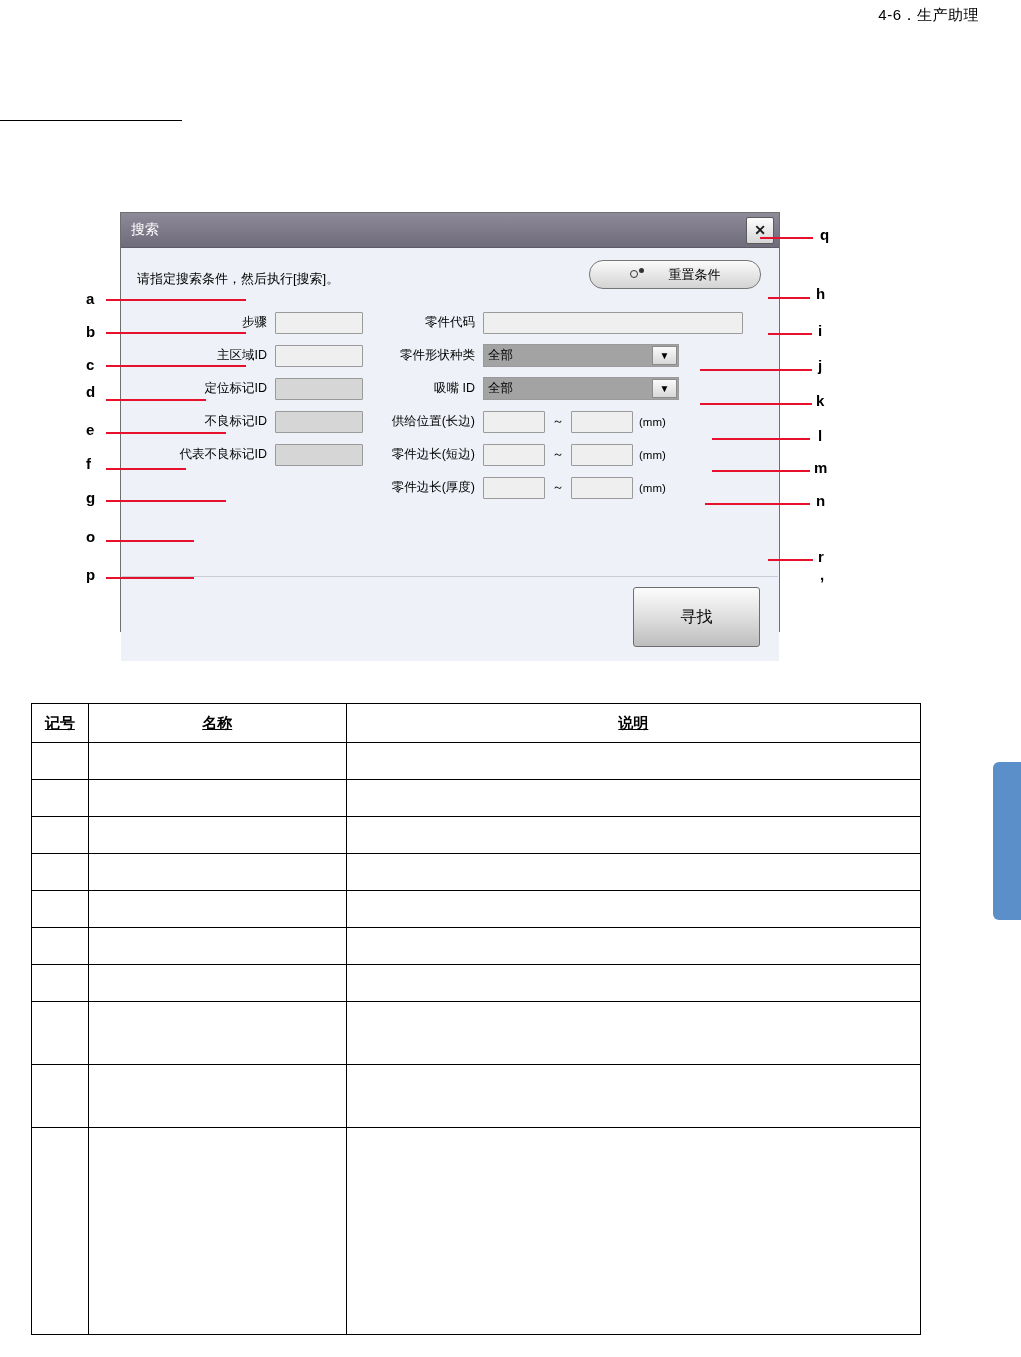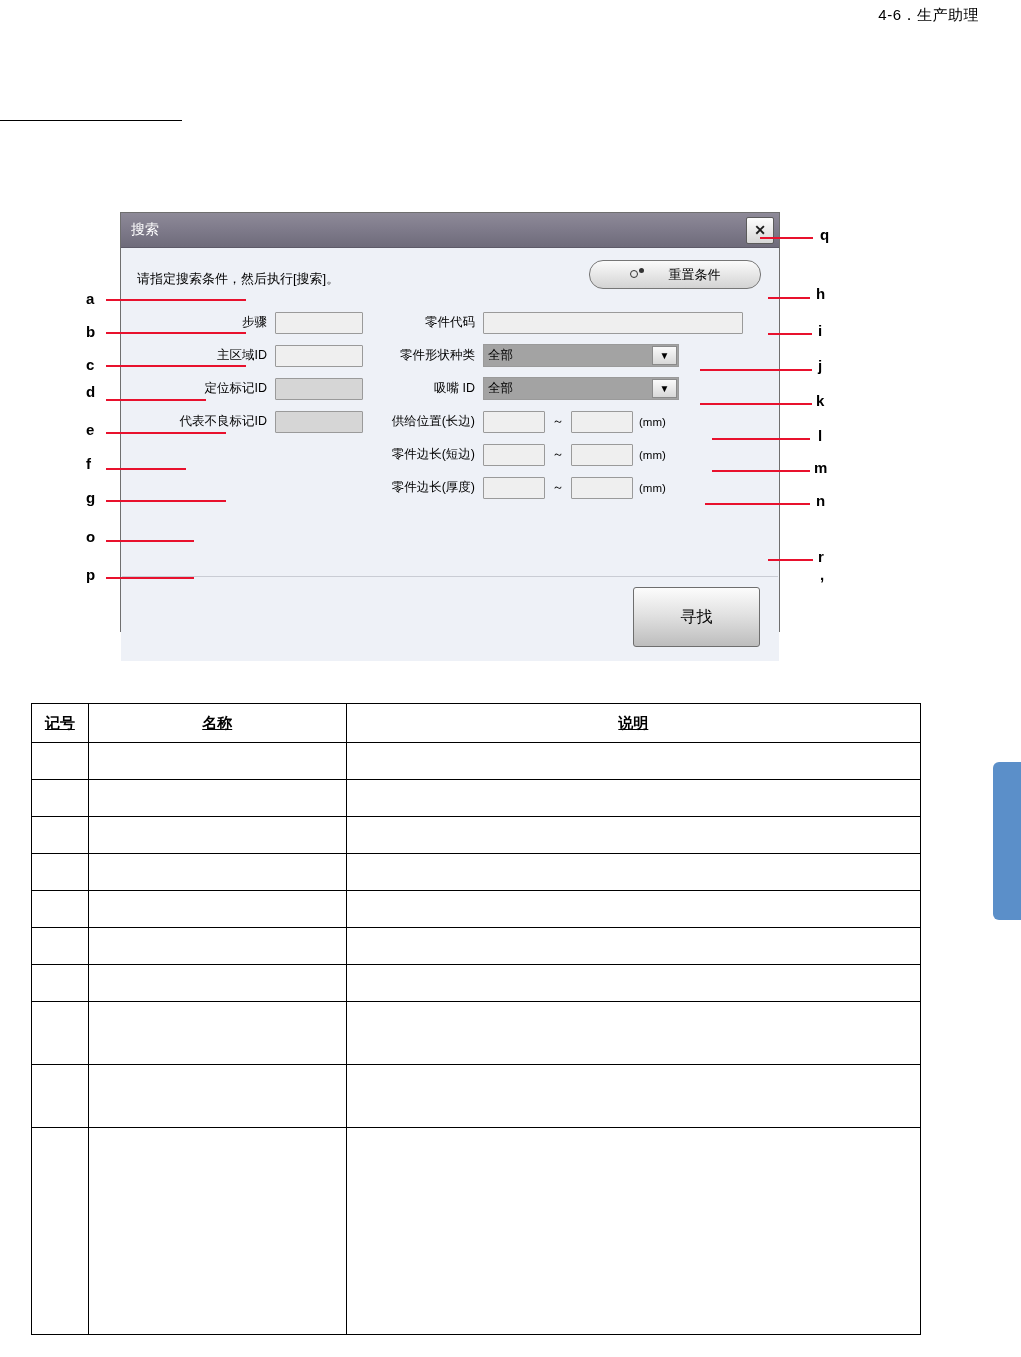--- a/index.html
+++ b/index.html
@@ -297,20 +297,24 @@
         </div>
         <div class="row">
           <div class="lbl">主区域ID</div>
           <div class="tb small"></div>
         </div>
         <div class="row">
           <div class="lbl">定位标记ID</div>
           <div class="tb small disabled"></div>
         </div>
         <div class="row">
+          <div class="lbl">不良标记ID</div>
+          <div class="tb small disabled"></div>
+        </div>
+        <div class="row">
           <div class="lbl">代表不良标记ID</div>
           <div class="tb small disabled"></div>
         </div>
       </div>
 
       <div class="col-right">
         <div class="row">
           <div class="lbl">零件代码</div>
           <div class="tb wide"></div>
         </div>

